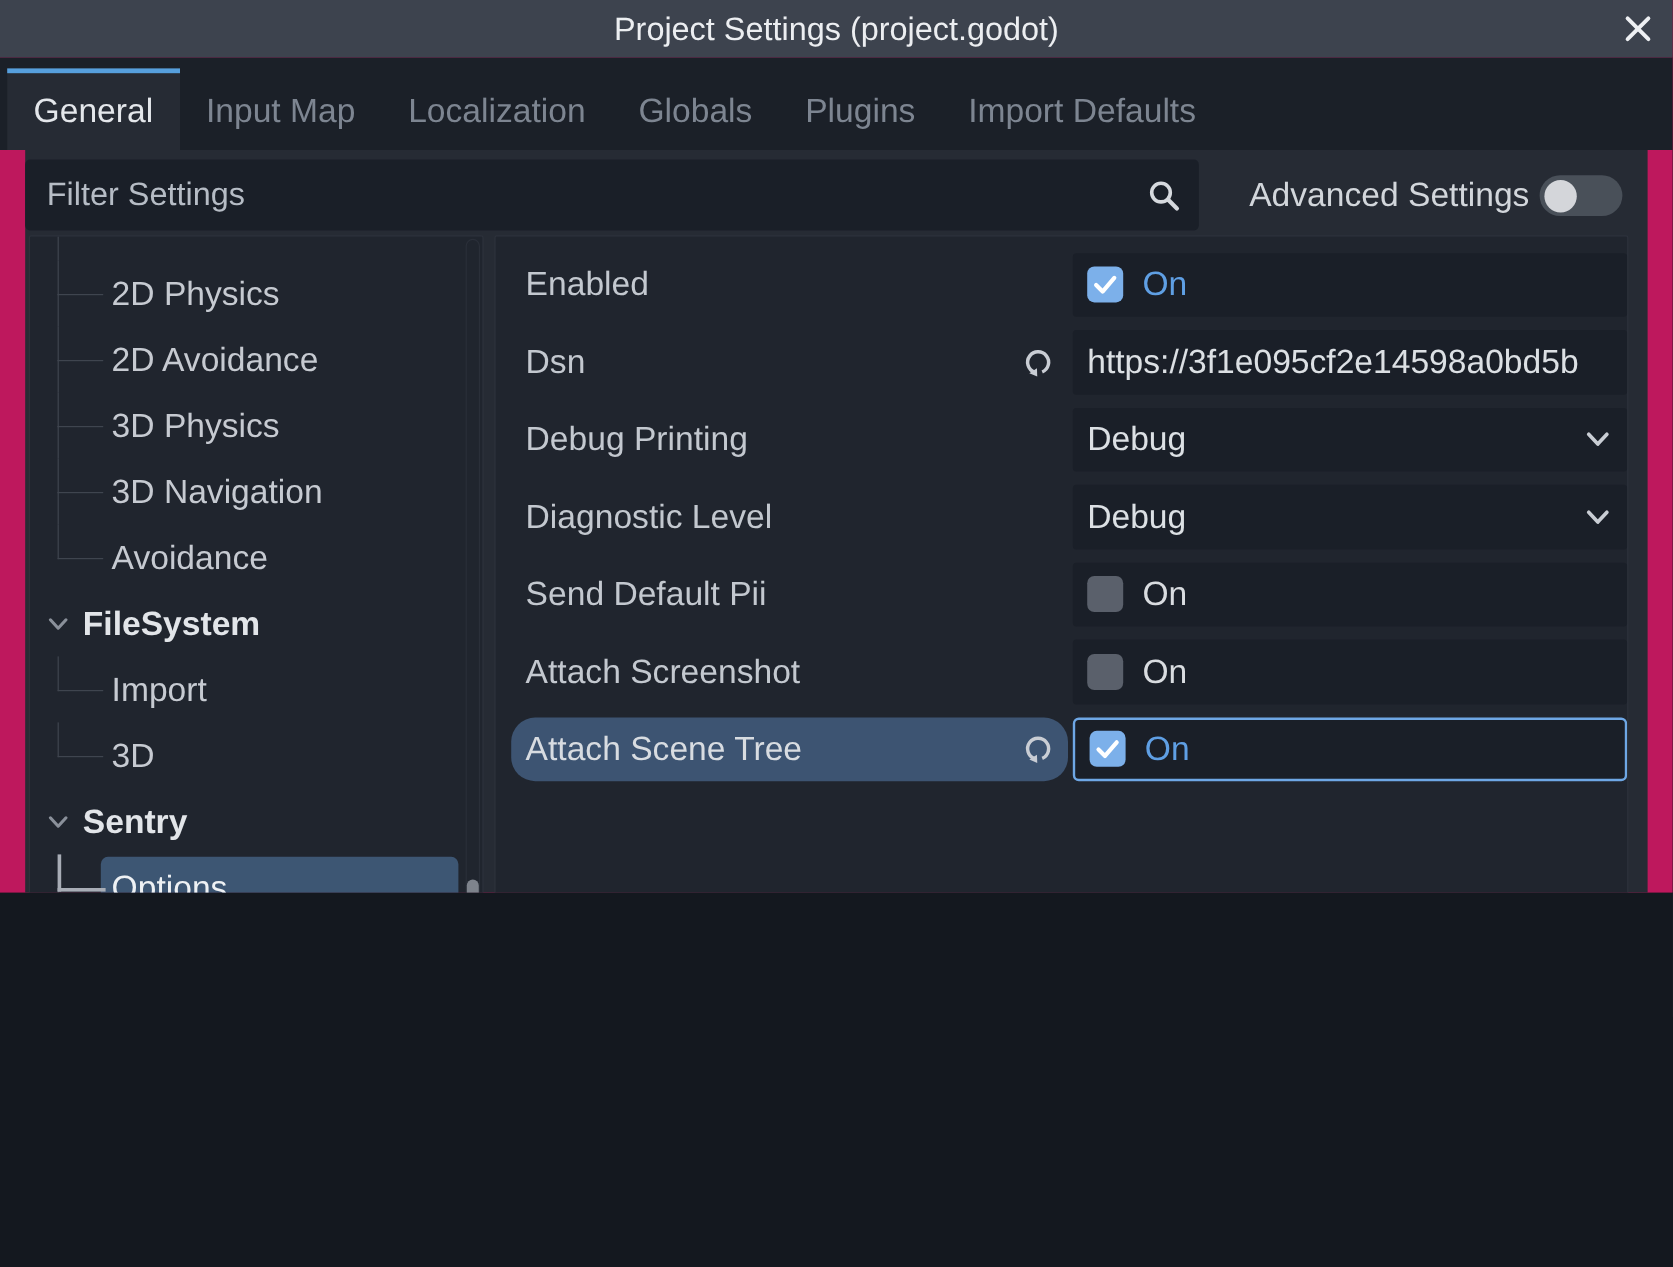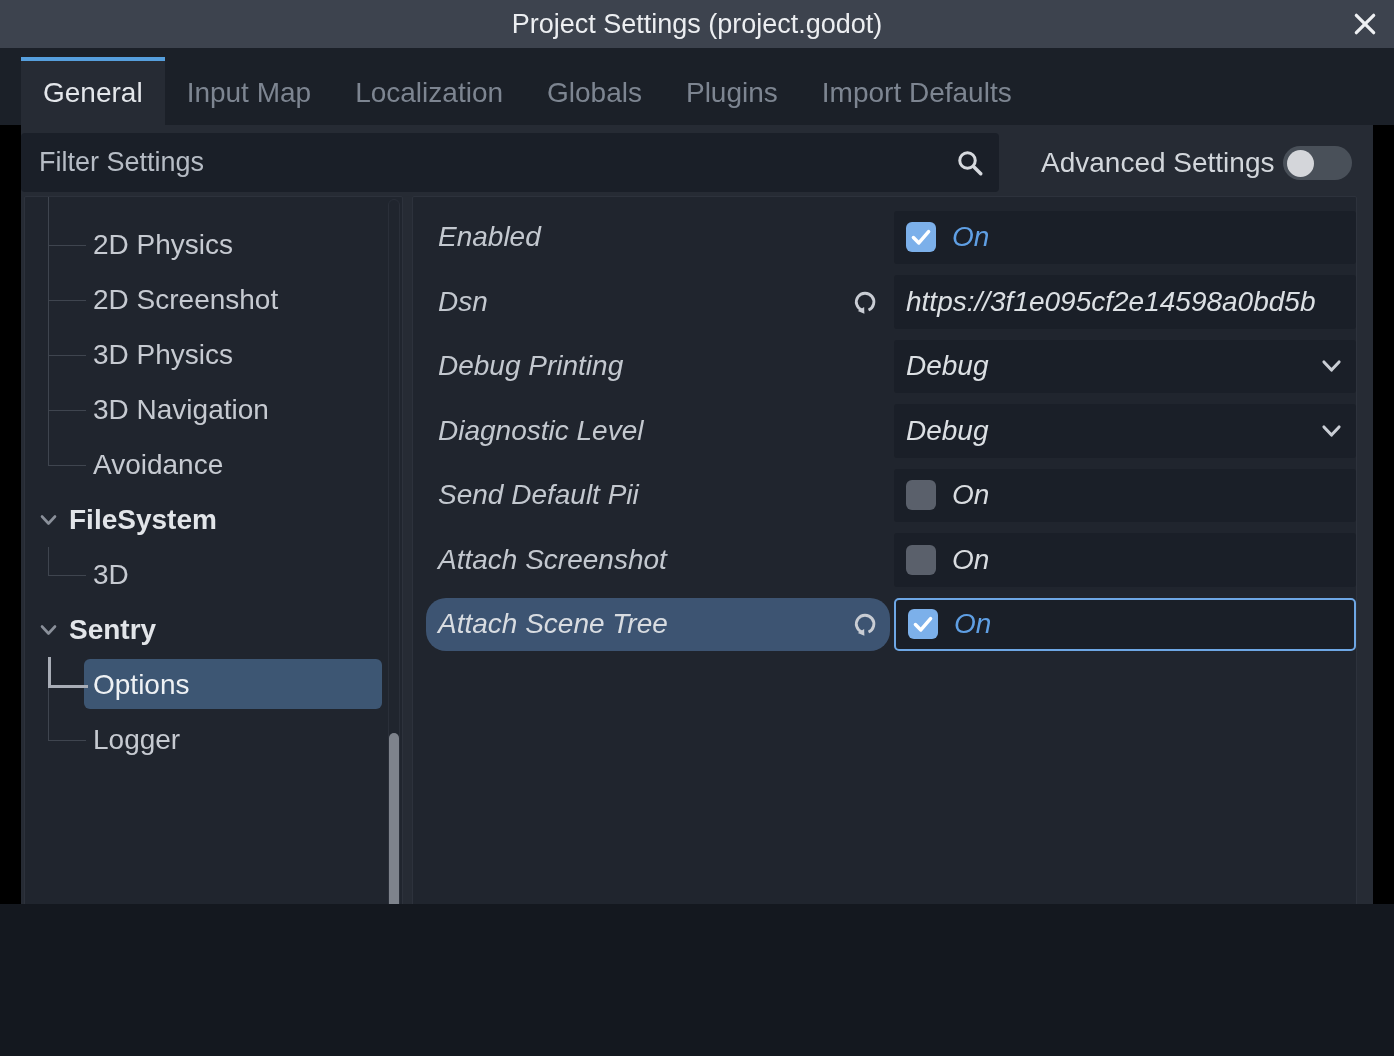--- a/index.html
+++ b/index.html
@@ -1,29 +1,29 @@
 <!DOCTYPE html>
 <html><head>
 <meta charset="utf-8">
 <style>
   * { margin:0; padding:0; box-sizing:border-box; }
   html,body { background:#14181f; }
   body { font-family:"Liberation Sans","DejaVu Sans",sans-serif; }
-  .stage { position:relative; width:1394px; height:904px; background:#000000; overflow:hidden; }
+  .stage { position:relative; width:1394px; height:744px; background:#be185d; overflow:hidden; }
 
   
   .titlebar { position:absolute; left:0; top:0; width:1394px; height:48px; background:#3d434e; }
   .titlebar .title { position:absolute; left:0; right:0; top:0; height:48px; line-height:48px;
     text-align:center; font-size:27px; color:#eceef1; }
   .win-close { position:absolute; right:16px; top:11px; width:26px; height:26px; color:#eef0f3; cursor:pointer; }
   .win-close svg { width:100%; height:100%; display:block; }
 
   
   .tabstrip { position:absolute; left:0; top:48px; width:1394px; height:77px; background:#1b2028;
-    display:flex; align-items:flex-end; padding-left:21px; }
+    display:flex; align-items:flex-end; padding-left:6px; }
   .tab { height:68px; padding:0 22px; display:flex; align-items:center; font-size:28px;
     color:#7d8591; border-top:4px solid transparent; cursor:pointer; }
   .tab.active { background:#262b34; color:#e4e7eb; border-top:4px solid #569fdd; }
 
   
   .content { position:absolute; left:21px; top:125px; width:1352px; height:828px; background:#262b34; }
 
   
   .filter-input { position:absolute; left:0px; top:8px; width:978px; height:59px; background:#1a1f28;
     border-radius:4px; display:flex; align-items:center; padding:0 14px 0 18px; }
@@ -62,21 +62,21 @@
     border-radius:6px; }
   .trow.selected .tlabel { color:#eef1f4; }
 
   
   .sb-track { position:absolute; right:2px; top:2px; width:12px; bottom:2px; border:1px solid #2a2f39;
     border-radius:6px; }
   .sb-thumb { position:absolute; right:3px; top:536px; width:10px; height:206px; background:#7e838c;
     border-radius:5px; cursor:pointer; }
 
   
-  .rows { position:absolute; left:0; top:8px; right:0;font-style:italic; }
+  .rows { position:absolute; left:0; top:8px; right:0; }
   .srow { position:relative; height:64.5px; display:flex; align-items:stretch; }
   .label-wrap { position:relative; margin-left:13px; width:464px; display:flex; align-items:center;
     padding-left:12px; border-radius:4px; align-self:center; height:53px; }
   .srow .slabel { font-size:28px; color:#c3c8cf; white-space:nowrap; }
   .srow.highlight .label-wrap { background:#3d5472;border-radius:20px; }
   .srow.highlight .slabel { color:#d8dce1; }
   .revert-btn { position:absolute; right:10px; top:50%; margin-top:-15px; width:30px; height:30px;
     color:#c9cdd4; cursor:pointer; }
   .revert-btn svg { width:100%; height:100%; display:block; }
   .vcell { position:relative; margin:5.5px 0; margin-left:4px; width:462px; background:#1a1f28;
@@ -136,40 +136,43 @@
       <div class="knob"></div>
     </div>
 
     <div class="sidebar">
       <div class="pre-guide"></div>
       <div class="treebody">
           <div class="trow child">
             <span class="tlabel">2D Physics</span>
           </div>
           <div class="trow child">
-            <span class="tlabel">2D Screenshot</span>
+            <span class="tlabel">2D Avoidance</span>
           </div>
           <div class="trow child">
             <span class="tlabel">3D Physics</span>
           </div>
           <div class="trow child">
             <span class="tlabel">3D Navigation</span>
           </div>
           <div class="trow child last">
             <span class="tlabel">Avoidance</span>
           </div>
           <div class="trow section">
             <span class="tchev">
               <svg viewBox="0 0 17 12">
                 <polyline points="2,2.5 8.5,9.5 15,2.5" fill="none" stroke="currentColor" stroke-width="2.6" stroke-linecap="round" stroke-linejoin="round"></polyline>
               </svg>
             </span>
             <span class="tlabel">FileSystem</span>
           </div>
           <div class="trow child last">
+            <span class="tlabel">Import</span>
+          </div>
+          <div class="trow child last">
             <span class="tlabel">3D</span>
           </div>
           <div class="trow section">
             <span class="tchev">
               <svg viewBox="0 0 17 12">
                 <polyline points="2,2.5 8.5,9.5 15,2.5" fill="none" stroke="currentColor" stroke-width="2.6" stroke-linecap="round" stroke-linejoin="round"></polyline>
               </svg>
             </span>
             <span class="tlabel">Sentry</span>
           </div>

